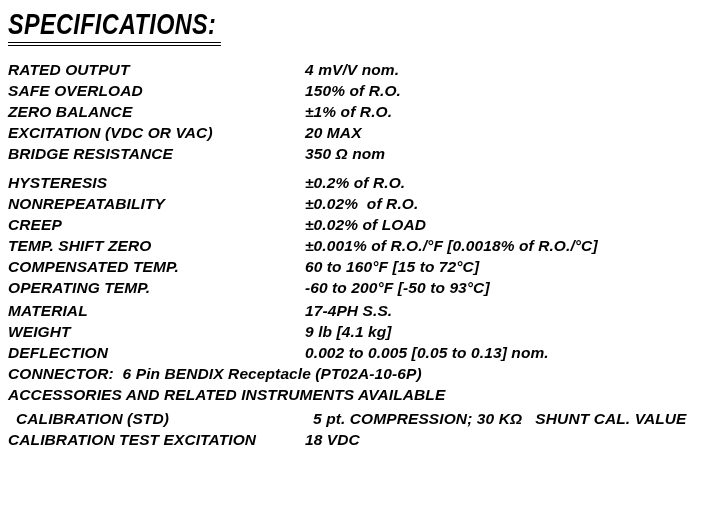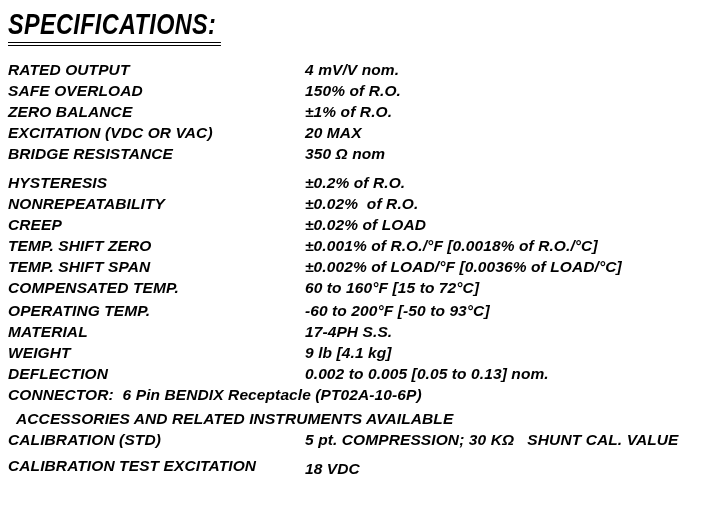--- a/index.html
+++ b/index.html
@@ -75,21 +75,20 @@
   <div class="rows">
       <div class="row"><span class="label">RATED OUTPUT</span><span class="value">4 mV/V nom.</span></div>
       <div class="row"><span class="label">SAFE OVERLOAD</span><span class="value">150% of R.O.</span></div>
       <div class="row"><span class="label">ZERO BALANCE</span><span class="value">±1% of R.O.</span></div>
       <div class="row"><span class="label">EXCITATION (VDC OR VAC)</span><span class="value">20 MAX</span></div>
       <div class="row"><span class="label">BRIDGE RESISTANCE</span><span class="value">350 Ω nom</span></div>
       <div class="row"><span class="label">HYSTERESIS</span><span class="value">±0.2% of R.O.</span></div>
       <div class="row"><span class="label">NONREPEATABILITY</span><span class="value">±0.02%  of R.O.</span></div>
       <div class="row"><span class="label">CREEP</span><span class="value">±0.02% of LOAD</span></div>
       <div class="row"><span class="label">TEMP. SHIFT ZERO</span><span class="value">±0.001% of R.O./°F [0.0018% of R.O./°C]</span></div>
-      <div class="row"><span class="label">TEMP. SHIFT SPAN</span><span class="value">±0.002% of LOAD/°F [0.0036% of LOAD/°C]</span></div>
       <div class="row"><span class="label">COMPENSATED TEMP.</span><span class="value">60 to 160°F [15 to 72°C]</span></div>
       <div class="row"><span class="label">OPERATING TEMP.</span><span class="value">-60 to 200°F [-50 to 93°C]</span></div>
       <div class="row"><span class="label">MATERIAL</span><span class="value">17-4PH S.S.</span></div>
       <div class="row"><span class="label">WEIGHT</span><span class="value">9 lb [4.1 kg]</span></div>
       <div class="row"><span class="label">DEFLECTION</span><span class="value">0.002 to 0.005 [0.05 to 0.13] nom.</span></div>
       <div class="row full"><span class="label">CONNECTOR:  6 Pin BENDIX Receptacle (PT02A-10-6P)</span></div>
       <div class="row full"><span class="label">ACCESSORIES AND RELATED INSTRUMENTS AVAILABLE</span></div>
       <div class="row"><span class="label">CALIBRATION (STD)</span><span class="value">5 pt. COMPRESSION; 30 KΩ   SHUNT CAL. VALUE</span></div>
       <div class="row"><span class="label">CALIBRATION TEST EXCITATION</span><span class="value">18 VDC</span></div>
     </div>

